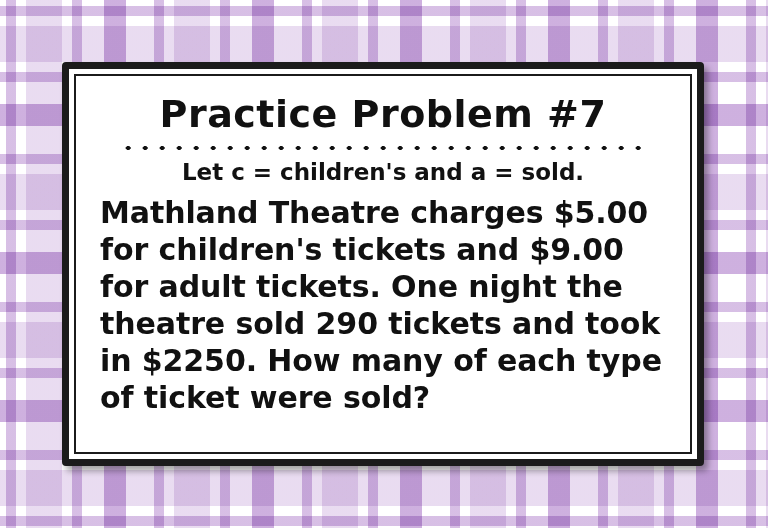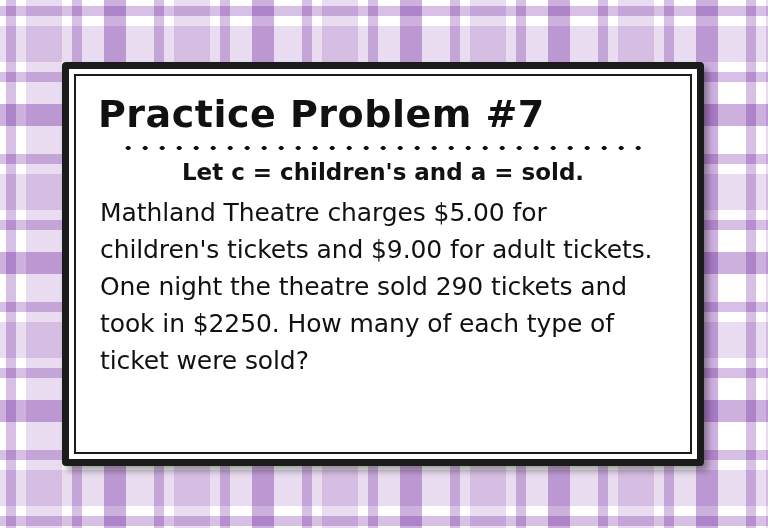--- a/index.html
+++ b/index.html
@@ -98,21 +98,21 @@
   #card-inner {
     position: absolute;
     inset: 5px;
     background: #ffffff;
     border: 2px solid #1b1b1b;
     box-sizing: border-box;
     padding: 14px 22px 10px 22px;
   }
 
   .title {
-    text-align: left;
+    text-align: center;
     font-family: "DejaVu Sans", sans-serif;
     font-weight: bold;
     font-size: 38px;
     line-height: 44px;
     letter-spacing: 0.5px;
     color: #111111;
     margin: 2px 0 0 0;
   }
 
   .dotrule {
@@ -130,26 +130,27 @@
     font-family: "DejaVu Sans", sans-serif;
     font-weight: bold;
     font-size: 23px;
     line-height: 28px;
     color: #111111;
     margin: 4px 0 8px 0;
   }
 
   .body-text {
     font-family: "DejaVu Sans", sans-serif;
-    font-size: 25px;
+    font-size: 30px;
     line-height: 37px;
     color: #111111;
     margin: 0;
     padding: 0 2px;
     letter-spacing: -0.1px;
+    font-weight: bold;
   }
 </style>
 </head>
 <body>
 
 <div id="slide">
 
   <div class="plaid">
     <div class="vbands"></div>
     <div class="hbands"></div>

